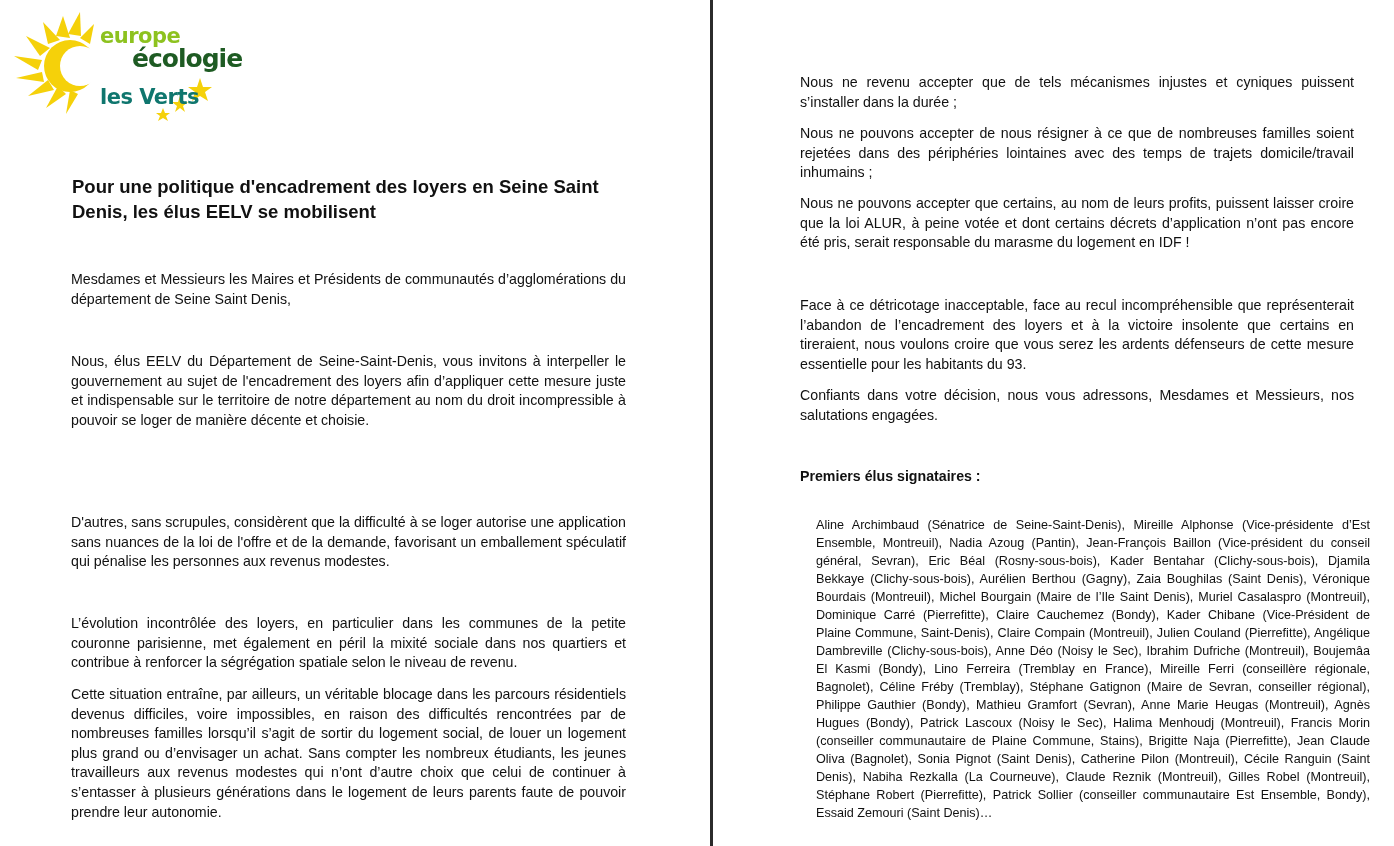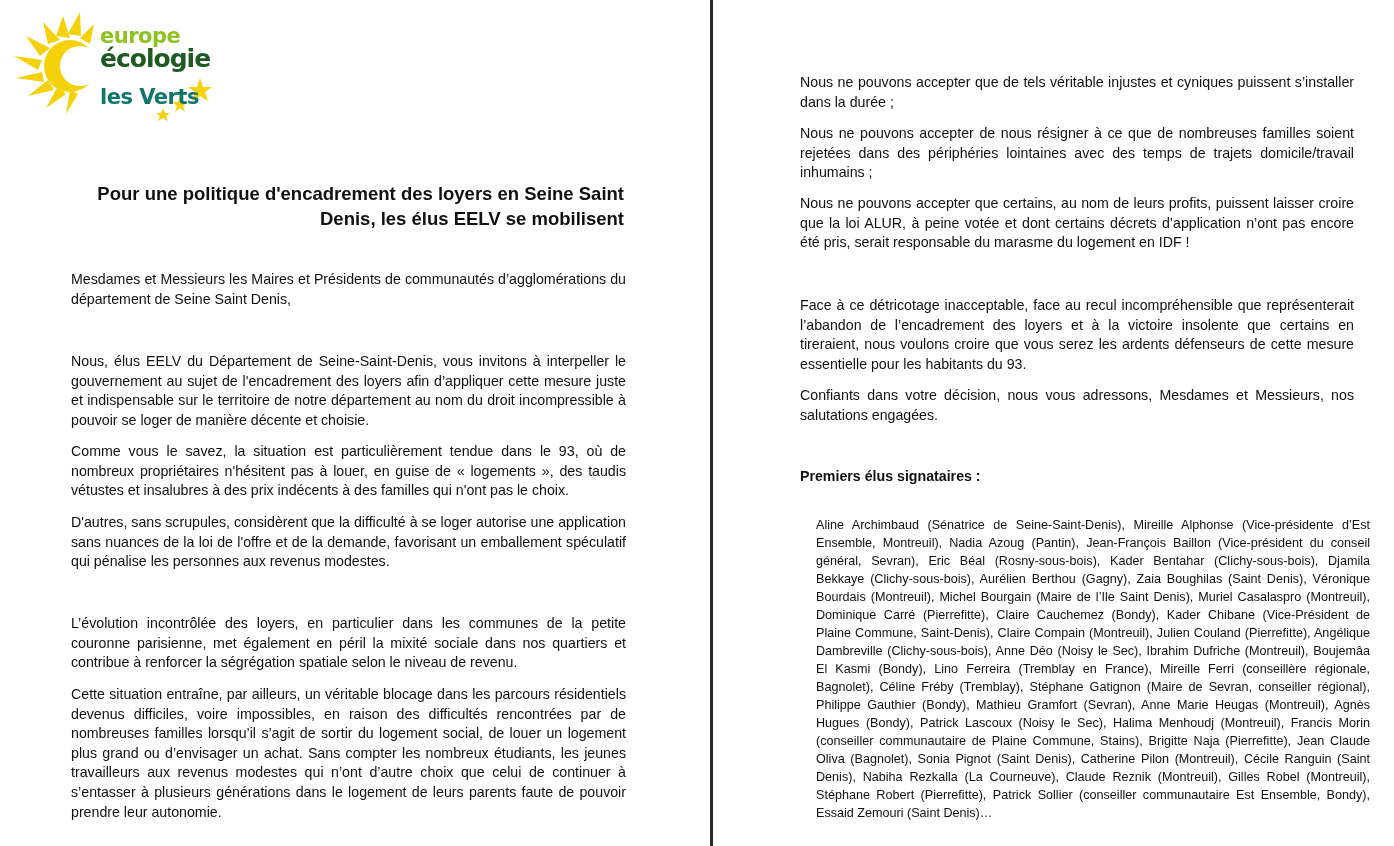--- a/index.html
+++ b/index.html
@@ -6,25 +6,25 @@
   body { width: 1394px; height: 846px; position: relative; overflow: hidden;
          font-family: "Liberation Sans", sans-serif; color: #111; }
   .page { position: absolute; top: 0; height: 664px; }
   .page-left { left: 0; width: 711px; }
   .page-right { left: 714px; width: 680px; }
   .divider { position: absolute; left: 710px; top: 0; width: 3px; height: 846px; background: #2b2b2b; }
 
   .logo { position: absolute; left: 8px; top: 8px; width: 210px; height: 115px; }
   .logo-text { position: absolute; left: 92px; top: 18px; line-height: 1; }
   .logo-line1 { font-family: "DejaVu Sans", sans-serif; font-weight: bold; font-size: 21px; color: #8dc21f; letter-spacing: -0.5px; display:block; }
-  .logo-line2 { font-family: "DejaVu Sans", sans-serif; font-weight: bold; font-size: 25px; color: #1e5b23; letter-spacing: -1px; display:block; margin-top: -1px; }
+  .logo-line2 { font-family: "DejaVu Sans", sans-serif; font-weight: bold; font-size: 25px; color: #1e5b23; letter-spacing: -1px; display:block; margin-top: -1px; margin-left: 32px; }
   .logo-line3 { font-family: "DejaVu Sans", sans-serif; font-weight: bold; font-size: 21px; color: #0f766e; letter-spacing: -0.5px; display:block; margin-top: 16px; }
 
-  .title { position: absolute; left: 72px; top: 174px; width: 552px; text-align: right;
-           font-weight: bold; font-size: 18.5px; line-height: 25px; color: #111; margin-top: 7px; }
+  .title { position: absolute; left: 72px; top: 174px; width: 552px; text-align: left;
+           font-weight: bold; font-size: 18.5px; line-height: 25px; color: #111; }
 
   .para { position: absolute; font-size: 14.2px; line-height: 19.6px; text-align: justify; margin: 0; }
   .left-col { left: 71px; width: 555px; }
   .right-col { left: 800px; width: 554px; }
 
   .sig-heading { position: absolute; left: 800px; top: 468px; font-weight: bold; font-size: 14.2px; }
   .sig-list { position: absolute; left: 800px; top: 500px; width: 554px; font-size: 12.6px; line-height: 18px; text-align: justify; margin: 16px; }
 </style>
 </head>
 <body>
@@ -56,30 +56,29 @@
       <span class="logo-line1">europe</span>
       <span class="logo-line2">écologie</span>
       <span class="logo-line3">les Verts</span>
     </div>
   </div>
 
   <div class="title">Pour une politique d'encadrement des loyers en Seine Saint Denis, les élus EELV se mobilisent</div>
 
   <p class="para left-col" style="top:352px;">Nous, élus EELV du Département de Seine-Saint-Denis, vous invitons à interpeller le gouvernement au sujet de l'encadrement des loyers afin d’appliquer cette mesure juste et indispensable sur le territoire de notre département au nom du droit incompressible à pouvoir se loger de manière décente et choisie.</p>
   <p class="para left-col" style="top:270px;">Mesdames et Messieurs les Maires et Présidents de communautés d’agglomérations du département de Seine Saint Denis,</p>
-  <p class="para left-col" style="top:442px;">Comme vous le savez, la situation est particulièrement tendue dans le 93, où de nombreux propriétaires n'hésitent pas à louer, en guise de « logements », des taudis vétustes et insalubres à des prix indécents à des familles qui n'ont pas le choix.</p>
   <p class="para left-col" style="top:513px;">D'autres, sans scrupules, considèrent  que la difficulté à se loger autorise une application sans nuances de la loi de l'offre et de la demande, favorisant un emballement spéculatif qui pénalise les personnes aux revenus modestes.</p>
   <p class="para left-col" style="top:614px;">L’évolution incontrôlée des loyers, en particulier dans les communes de la petite couronne parisienne, met également en péril la mixité sociale dans nos quartiers et contribue à renforcer la ségrégation spatiale selon le niveau de revenu.</p>
   <p class="para left-col" style="top:685px;">Cette situation entraîne, par ailleurs, un véritable blocage dans les parcours résidentiels devenus difficiles, voire impossibles, en raison des difficultés rencontrées par de nombreuses familles lorsqu’il s’agit de sortir du logement social, de louer un logement plus grand ou d’envisager un achat. Sans compter les nombreux étudiants, les jeunes travailleurs aux revenus modestes qui n’ont d’autre choix que celui de continuer à s’entasser à plusieurs générations dans le logement de leurs parents faute de pouvoir prendre leur autonomie.</p>
 </div>
 
 <div class="divider"></div>
 
 <div class="page page-right"></div>
 
-<p class="para right-col" style="top:73px;">Nous ne pouvons accepter que de tels véritable injustes et cyniques puissent s’installer dans la durée ;</p>
+<p class="para right-col" style="top:73px;">Nous ne revenu accepter que de tels mécanismes injustes et cyniques puissent s’installer dans la durée ;</p>
 <p class="para right-col" style="top:124px;">Nous ne pouvons accepter de nous résigner à ce que de nombreuses familles soient rejetées dans des périphéries lointaines avec des temps de trajets domicile/travail inhumains ;</p>
 <p class="para right-col" style="top:194px;">Nous ne pouvons accepter que certains, au nom de leurs profits, puissent laisser croire que la loi ALUR, à peine votée et dont certains décrets d’application n’ont pas encore été pris, serait responsable du marasme du logement en IDF !</p>
 <p class="para right-col" style="top:296px;">Face à ce détricotage inacceptable, face au recul incompréhensible que représenterait l’abandon de l’encadrement des loyers et à la victoire insolente que certains en tireraient, nous voulons croire que vous serez les ardents défenseurs de cette mesure essentielle pour les habitants du 93.</p>
 <p class="para right-col" style="top:386px;">Confiants dans votre décision, nous vous adressons, Mesdames et Messieurs, nos salutations engagées.</p>
 
 <div class="sig-heading">Premiers élus signataires :</div>
 <p class="sig-list">Aline Archimbaud (Sénatrice de Seine-Saint-Denis), Mireille Alphonse (Vice-présidente d’Est Ensemble, Montreuil), Nadia Azoug (Pantin), Jean-François Baillon (Vice-président du conseil général, Sevran), Eric Béal (Rosny-sous-bois), Kader Bentahar (Clichy-sous-bois), Djamila Bekkaye (Clichy-sous-bois), Aurélien Berthou (Gagny), Zaia Boughilas (Saint Denis), Véronique Bourdais (Montreuil), Michel Bourgain (Maire de l’Ile Saint Denis), Muriel Casalaspro (Montreuil), Dominique Carré (Pierrefitte), Claire Cauchemez (Bondy), Kader Chibane (Vice-Président de Plaine Commune, Saint-Denis), Claire Compain (Montreuil), Julien Couland (Pierrefitte), Angélique Dambreville (Clichy-sous-bois), Anne Déo (Noisy le Sec), Ibrahim Dufriche (Montreuil), Boujemâa El Kasmi (Bondy), Lino Ferreira (Tremblay en France), Mireille Ferri (conseillère régionale, Bagnolet), Céline Fréby (Tremblay), Stéphane Gatignon (Maire de Sevran, conseiller régional), Philippe Gauthier (Bondy), Mathieu Gramfort (Sevran), Anne Marie Heugas (Montreuil), Agnès Hugues (Bondy), Patrick Lascoux (Noisy le Sec), Halima Menhoudj (Montreuil), Francis Morin (conseiller communautaire de Plaine Commune, Stains), Brigitte Naja (Pierrefitte), Jean Claude Oliva (Bagnolet), Sonia Pignot (Saint Denis), Catherine Pilon (Montreuil), Cécile Ranguin (Saint Denis), Nabiha Rezkalla (La Courneuve), Claude Reznik (Montreuil), Gilles Robel (Montreuil), Stéphane Robert (Pierrefitte), Patrick Sollier (conseiller communautaire Est Ensemble, Bondy),  Essaid Zemouri (Saint Denis)…</p>
 
 </body></html>

